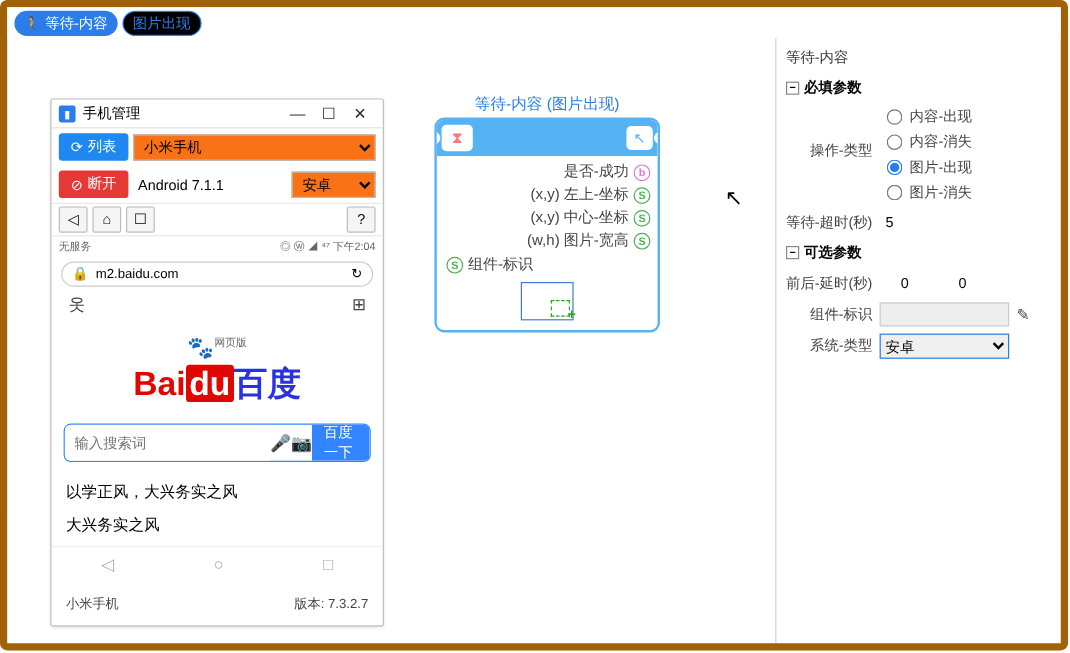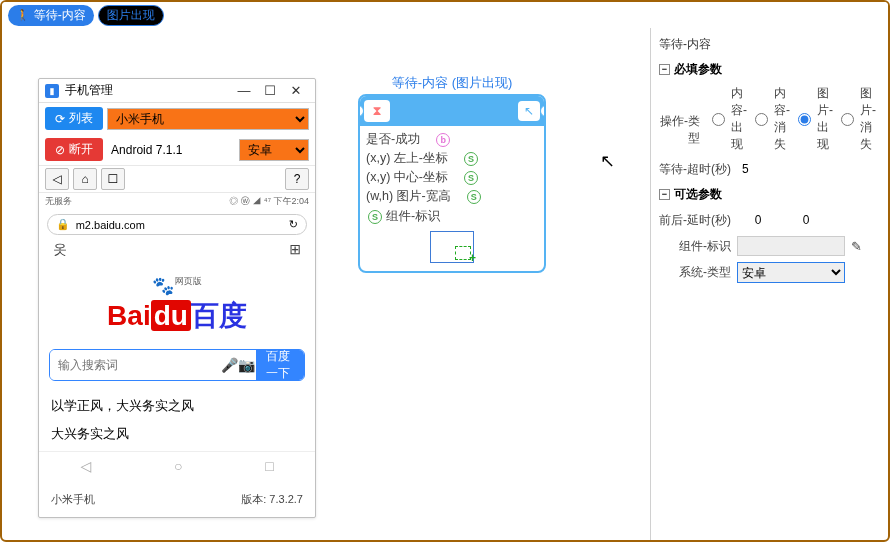--- a/index.html
+++ b/index.html
@@ -1,17 +1,17 @@
 <!DOCTYPE html>
 <html><head>
 <meta charset="utf-8">
 <style>
 * { box-sizing: border-box; margin: 0; padding: 0; font-family: "Microsoft YaHei", sans-serif; }
 body { width: 892px; height: 544px; background: #fff; position: relative; }
-.main-wrap { width: 890px; height: 542px; border: 2px solid #a16207; border-radius: 6px; overflow: hidden; display: flex; flex-direction: column; }
+.main-wrap { width: 890px; height: 542px; border: 6px solid #a16207; border-radius: 6px; overflow: hidden; display: flex; flex-direction: column; }
 .topbar { height: 26px; background: #fff; display: flex; align-items: center; padding: 4px 6px; gap: 4px; }
 .pill-man { background: #2b7de9; color: #fff; font-size: 12px; border-radius: 12px; padding: 2px 8px; display: inline-flex; align-items: center; gap: 4px; }
 .pill-blue { border: 1.5px solid #2b7de9; color: #2b7de9; font-size: 12px; border-radius: 12px; padding: 1px 8px; background: #000000; }
 .icon-person::before { content: "🚶"; font-size: 11px; }
 .body { flex: 1; display: flex; position: relative; }
 .left-area { flex: 1; position: relative; }
 .right-panel { width: 238px; border-left: 1px solid #d0d0d0; padding: 6px 8px; font-size: 12px; }
 .phone-window { position: absolute; left: 36px; top: 50px; width: 278px; border: 1px solid #c0c0c0; border-radius: 2px; background: #fff; box-shadow: 0 1px 3px rgba(0,0,0,0.1); }
 .titlebar { display: flex; align-items: center; height: 24px; padding: 0 6px; border-bottom: 1px solid #e0e0e0; }
 .title-icon { width: 14px; height: 14px; background: #2b7de9; border-radius: 2px; margin-right: 6px; display: inline-flex; align-items: center; justify-content: center; color: #fff; font-size: 9px; }
@@ -43,34 +43,34 @@
 .foot { display: flex; justify-content: space-between; padding: 4px 8px 6px; font-size: 11px; color: #444; margin: 8px 4px 4px; }
 .node-block { position: absolute; left: 356px; top: 46px; width: 188px; }
 .node-title { color: #2b7de9; font-size: 13px; text-align: center; margin-bottom: 2px; }
 .node-card { border: 2px solid #55b3f3; border-radius: 8px; background: #fff; overflow: hidden; }
 .node-head { background: #55b3f3; height: 30px; display: flex; align-items: center; justify-content: space-between; padding: 0 4px; position: relative; }
 .node-icon-box { background: #fff; border-radius: 4px; width: 26px; height: 22px; display: flex; align-items: center; justify-content: center; color: #f77; font-size: 13px; }
 .cursor-box { background: #fff; border-radius: 4px; width: 22px; height: 20px; display: flex; align-items: center; justify-content: center; color: #55b3f3; font-size: 12px; }
 .port { position: absolute; width: 12px; height: 12px; background: #fff; border: 1.5px solid #55b3f3; border-radius: 50%; top: 9px; }
 .port.l { left: -8px; } .port.r { right: -8px; }
 .node-body { padding: 4px 6px 8px; font-size: 12.5px; color: #444; }
-.nline { display: flex; justify-content: flex-start; align-items: center; gap: 16px; padding: 1px 0; }
+.nline { display: flex; justify-content: flex-end; align-items: center; gap: 4px; padding: 1px 0; }
 .pin { width: 14px; height: 14px; border-radius: 50%; border: 1.5px solid #4caf50; color: #4caf50; font-size: 9px; display: inline-flex; align-items: center; justify-content: center; font-weight: bold; }
 .pin.b { border-color: #e573d7; color: #e573d7; }
 .nline-left { display: flex; align-items: center; gap: 4px; padding: 2px 0 0 2px; }
 .img-mark { margin: 6px auto 0; width: 44px; height: 32px; border: 1.5px solid #3e7bd6; display: flex; align-items: flex-end; justify-content: flex-end; padding: 2px; }
 .img-inner { width: 16px; height: 14px; border: 1.5px dashed #2a2; position: relative; }
 .img-plus { position: absolute; right: -6px; bottom: -6px; color: #2a2; font-size: 12px; font-weight: bold; }
 .cursor-sys { position: absolute; left: 598px; top: 122px; font-size: 18px; color: #000; }
 .r-title { font-size: 12px; padding: 2px 0 4px; color: #333; }
 .sec-hdr { display: flex; align-items: center; gap: 4px; font-weight: bold; font-size: 12px; padding: 4px 0; }
 .box-ic { width: 11px; height: 11px; border: 1px solid #888; display: inline-flex; align-items: center; justify-content: center; font-size: 9px; line-height: 1; }
 .fld { display: flex; align-items: center; gap: 6px; padding: 3px 0; font-size: 12px; color: #444; }
 .fld .lbl { width: 72px; text-align: right; }
-.radio-col { display: flex; flex-direction: row; gap: 4px; padding-left: 6px; }
+.radio-col { display: flex; flex-direction: column; gap: 4px; padding-left: 6px; }
 .rad { display: flex; align-items: center; gap: 6px; font-size: 12px; }
 .rad input { accent-color: #2b7de9; }
 .txt-in { width: 88px; height: 20px; border: 1px solid #fff; font-size: 12px; padding: 0 4px; }
 .split-in { width: 42px; height: 20px; border: 1px solid #fff; text-align: center; font-size: 12px; }
 .ro-box { width: 108px; height: 20px; background: #eee; border: 1px solid #ccc; font-size: 12px; }
 .sel2 { width: 108px; height: 21px; border: 1.5px solid #2b7de9; font-size: 12px; }
 .edit-ic { font-size: 13px; cursor: pointer; }
 </style>
 </head>
 <body>

